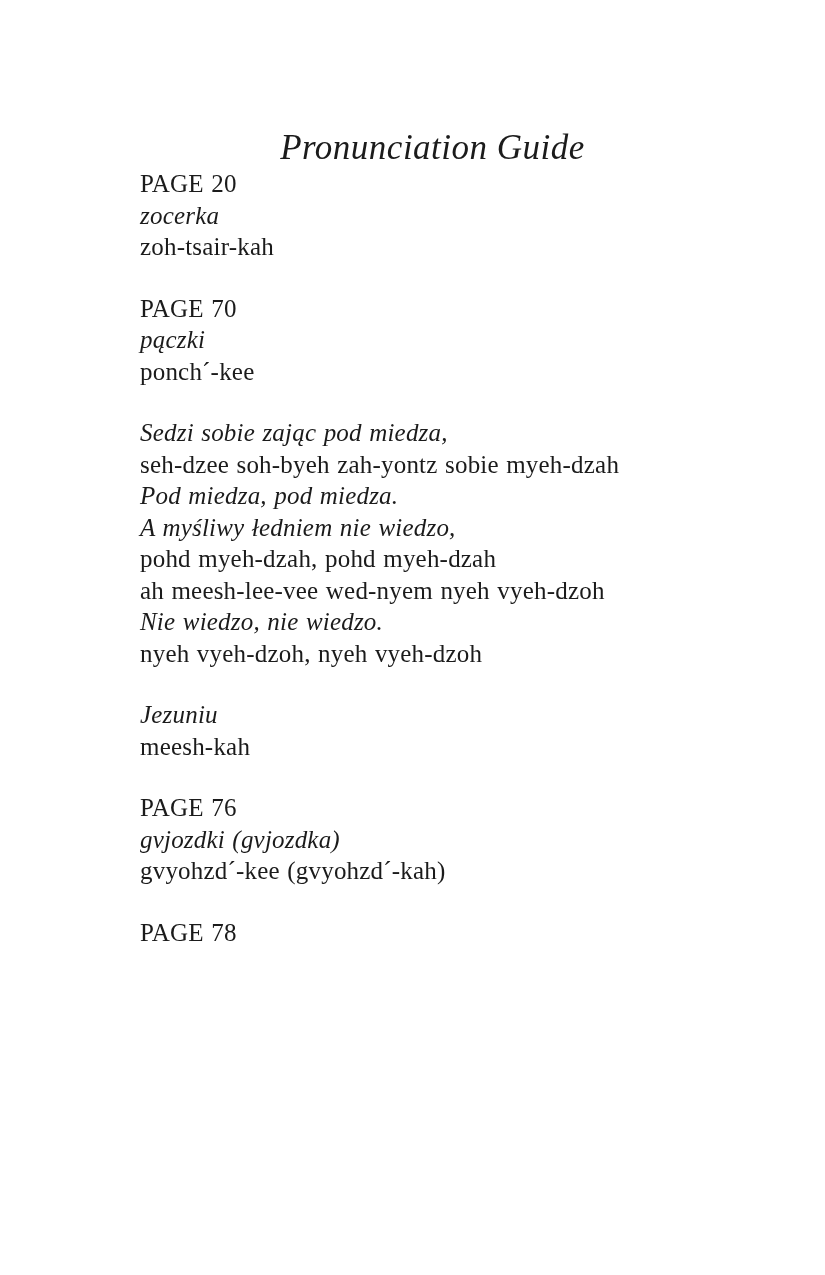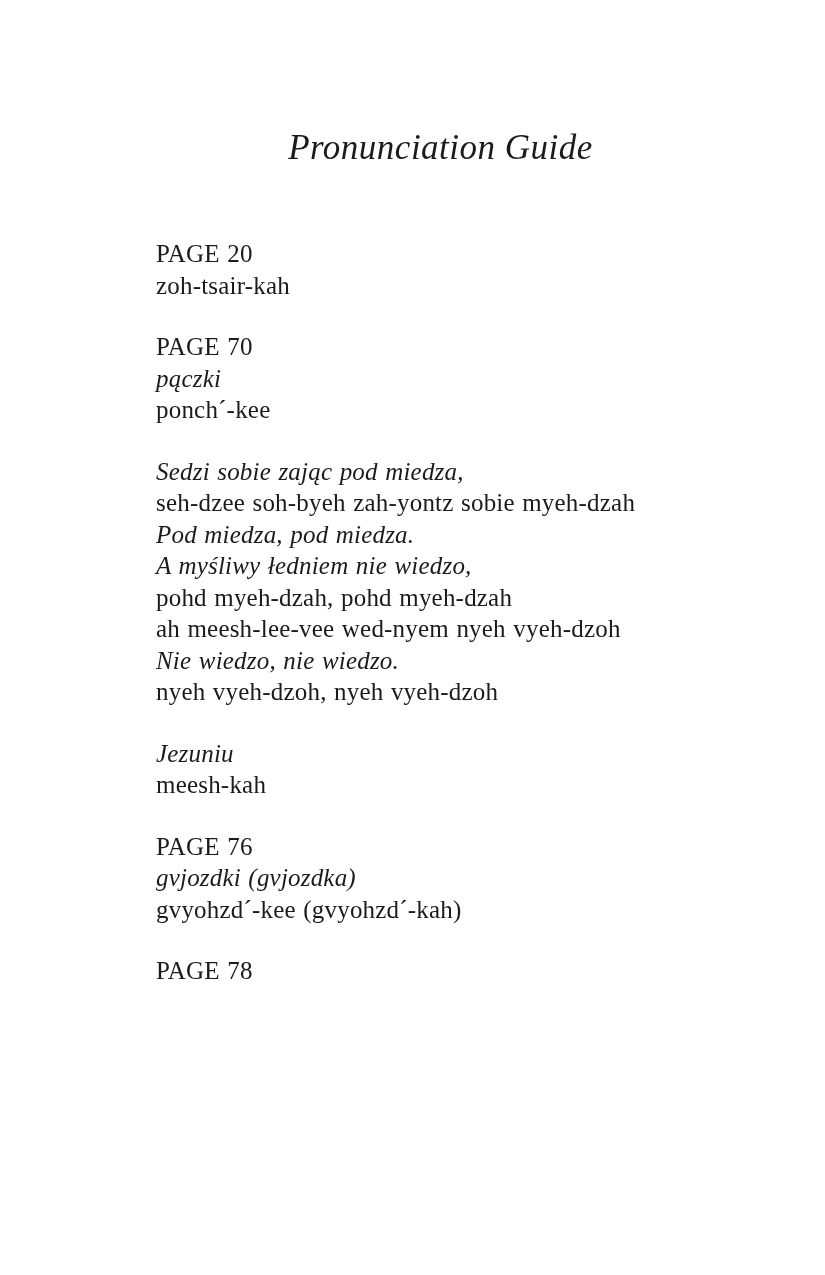--- a/index.html
+++ b/index.html
@@ -9,36 +9,34 @@
   }
   .page {
     position: relative;
     width: 825px;
     height: 1275px;
     background: #ffffff;
     color: #1b1b1b;
     font-family: "Liberation Serif", "DejaVu Serif", serif;
     overflow: hidden;
     box-sizing: border-box;
-    padding-left: 16px;
   }
   .title {
     margin: 0;
     padding-top: 128px;
     font-size: 35px;
     line-height: 40px;
     font-style: italic;
     font-weight: normal;
     text-align: center;
     position: relative;
     left: 20px;
     letter-spacing: 0.5px;
   }
   .entries {
-    margin-top: 70px;
     padding-left: 140px;
     padding-right: 90px;
   }
   .entry {
     margin: 0 0 30px 0;
   }
   .entry-label,
   .line {
     font-size: 25px;
     line-height: 31.5px;
@@ -52,20 +50,21 @@
 </style>
 </head>
 <body>
 
 <div class="page">
   <h1 class="title">Pronunciation Guide</h1>
 
   <div class="entries">
       <div class="entry">
         <div class="entry-label">PAGE 20</div>
+        <div class="line italic">zocerka</div>
         <div class="line">zoh-tsair-kah</div>
       </div>
       <div class="entry">
         <div class="entry-label">PAGE 70</div>
         <div class="line italic">pączki</div>
         <div class="line">ponch´-kee</div>
       </div>
       <div class="entry">
         <div class="line italic">Sedzi sobie zając pod miedza,</div>
         <div class="line">seh-dzee soh-byeh zah-yontz sobie myeh-dzah</div>

